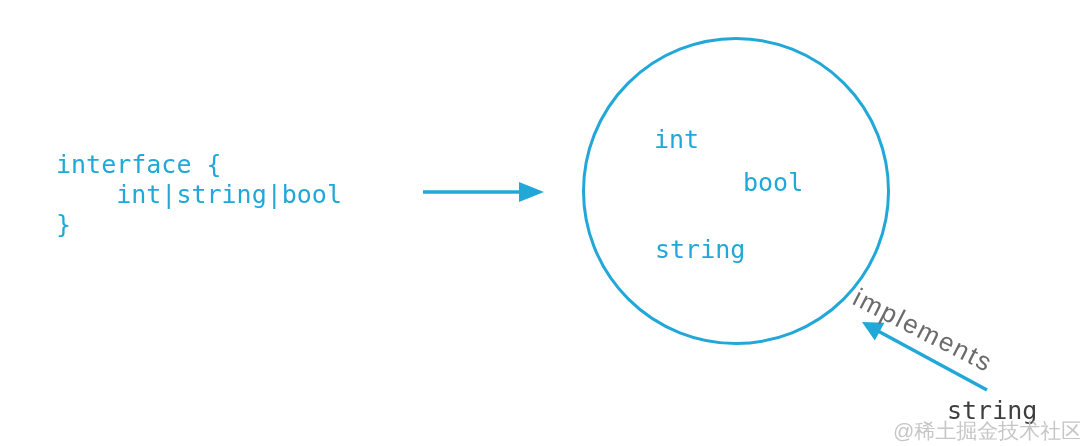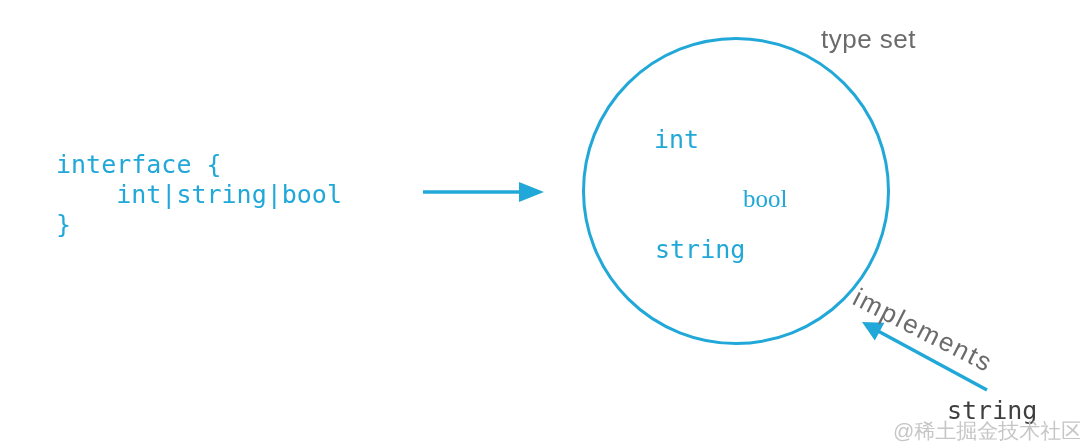--- a/index.html
+++ b/index.html
@@ -56,21 +56,21 @@
 
   .member{
     position:absolute;
     font-family:"DejaVu Sans Mono", monospace;
     font-size:25px;
     color:var(--accent);
     white-space:pre;
     text-align:right;
   }
   .member-int{left:654px;top:125px;}
-  .member-bool{left:743px;top:185px;font-family:Liberation Serif, serif;}
+  .member-bool{left:743px;top:168px;}
   .member-string{left:655px;top:235px;}
 
   .impl-type{
     position:absolute;left:947px;top:396px;
     font-family:"DejaVu Sans Mono", monospace;
     font-size:25px;
     color:var(--dark-text);
     white-space:nowrap;
   }
 
@@ -101,21 +101,20 @@
     </g>
   </svg>
 
   <pre class="code-block"><span>interface {</span>
 <span>    int|string|bool</span>
 <span>}</span></pre>
 
 
   <div class="set-circle"></div>
 
-  <div class="gray-label typeset-label">type set</div>
 
   <div class="member member-int">int</div>
   <div class="member member-bool">bool</div>
   <div class="member member-string">string</div>
 
   <div class="gray-label implements-label">implements</div>
 
   <div class="impl-type">string</div>
 
   <div class="watermark">@稀土掘金技术社区</div>

